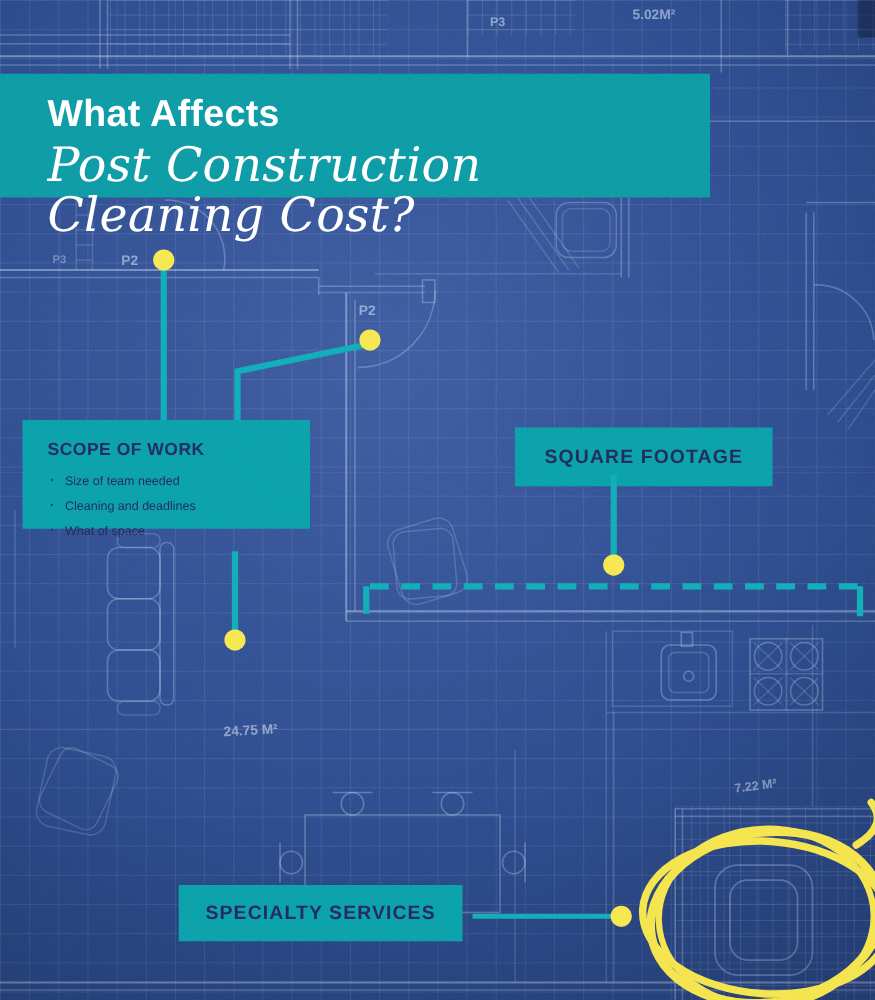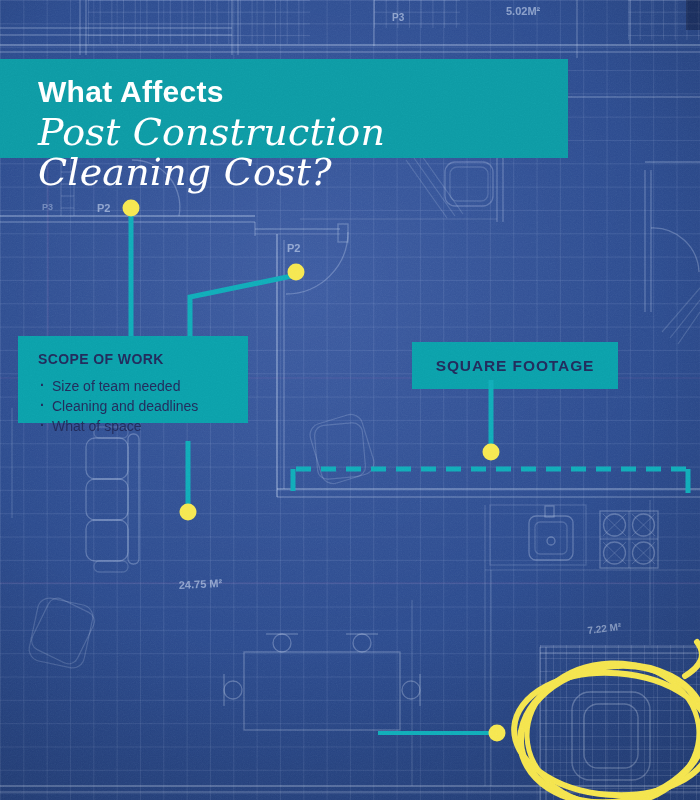--- a/index.html
+++ b/index.html
@@ -32,21 +32,21 @@
     position:absolute;left:0;top:59px;width:568px;height:99px;
     background:#0d9aa4;color:#ffffff;box-sizing:border-box;
     padding:15px 16px 0 38px;
   }
   .banner .t1{font-size:30px;font-weight:600;letter-spacing:.3px;line-height:36px;}
   .banner .t2{font-family:"DejaVu Serif",serif;font-style:italic;font-size:38px;line-height:40px;margin-top:2px;letter-spacing:.2px;}
 
   .callout{position:absolute;background:#0ba0aa;color:#20295a;box-sizing:border-box;}
   .co-scope{left:18px;top:336px;width:230px;height:87px;padding:15px 10px 0 20px;}
   .co-scope .co-title{font-size:14px;font-weight:700;letter-spacing:.4px;}
-  .co-scope ul{list-style:none;margin:9px 0 0 0;padding:0;font-size:14px;line-height:20px;}
+  .co-scope ul{list-style:none;margin:9px 0 0 0;padding:0;font-size:10px;line-height:20px;}
   .co-scope li{position:relative;padding-left:14px;}
   .co-scope li::before{content:"·";position:absolute;left:2px;top:-1px;font-weight:700;}
   .co-label{display:flex;align-items:center;justify-content:center;
     font-weight:700;font-size:15.5px;letter-spacing:.9px;}
   .co-sqft{left:388px;top:342px;width:206px;height:47px;margin-left:24px;}
   .co-spec{left:143px;top:708px;width:227px;height:45px;}
 </style>
 </head>
 <body>
 
@@ -229,20 +229,23 @@
     <div class="co-title">SCOPE OF WORK</div>
     <ul>
       <li>Size of team needed</li>
       <li>Cleaning and deadlines</li>
       <li>What of space</li>
     </ul>
   </div>
   <div class="callout co-label co-sqft">
     <span>SQUARE FOOTAGE</span>
   </div>
+  <div class="callout co-label co-spec">
+    <span>SPECIALTY SERVICES</span>
+  </div>
 
   <svg class="annot-svg" width="700" height="800" viewBox="0 0 700 800">
     <g stroke="#10ACB8" stroke-width="5" fill="none">
       <path d="M131,214V336"></path>
       <path d="M292,276 L190,297 V336"></path>
       <path d="M188,441V505"></path>
       <path d="M491,380V444"></path>
       <path d="M378,733H489" stroke-width="4"></path>
       <path d="M293,491V469"></path>
       <path d="M688,469V493"></path>

